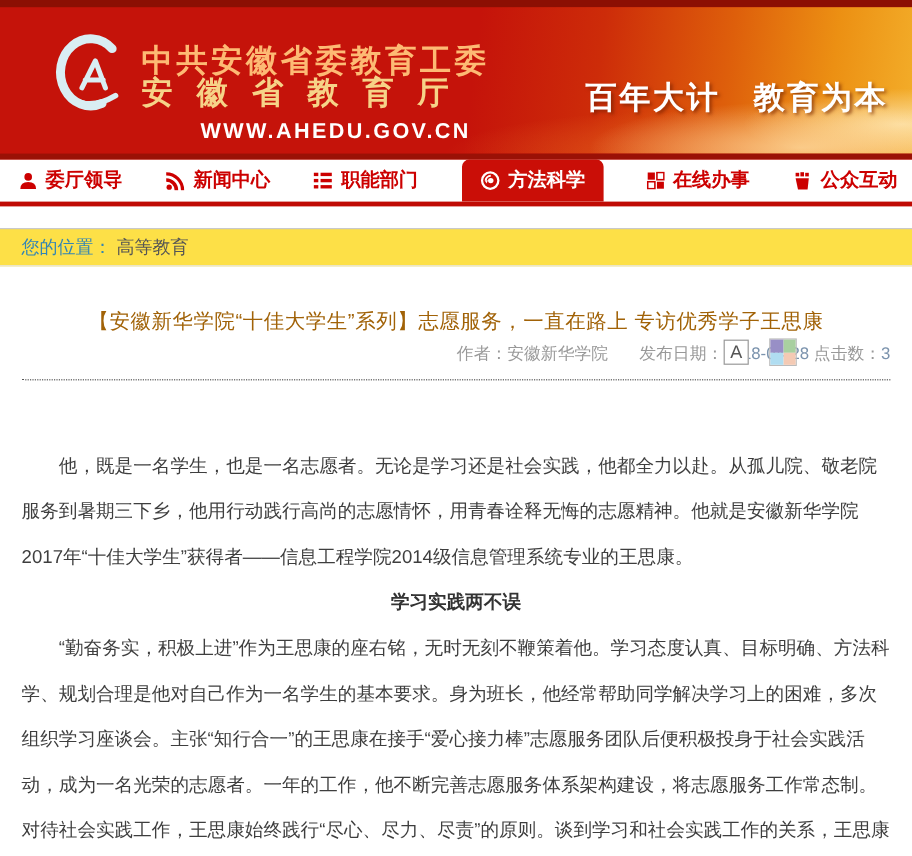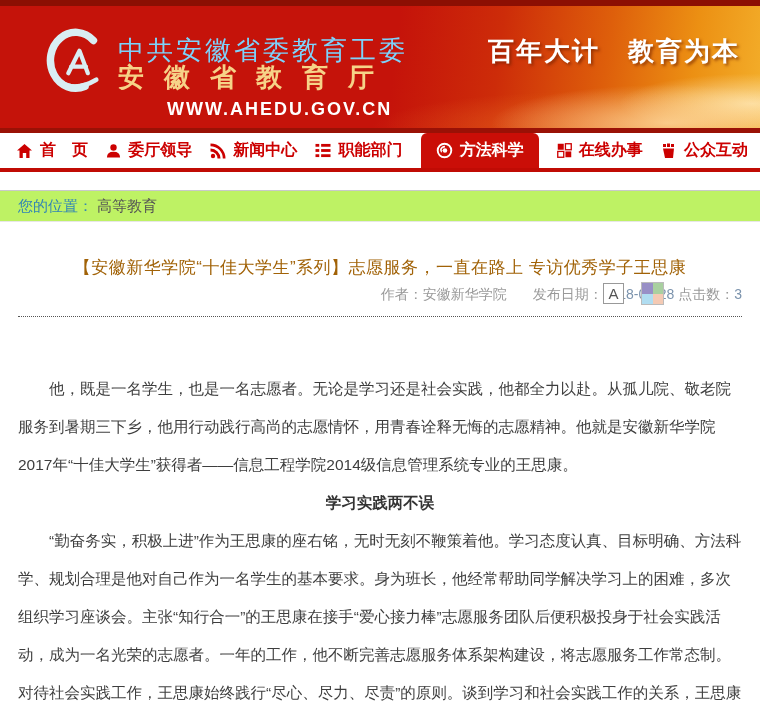--- a/index.html
+++ b/index.html
@@ -12,37 +12,37 @@
   .header-bottom-strip { position: absolute; bottom: 0; left: 0; width: 100%; height: 5px; background: #9a1106; }
   .banner {
     position: absolute; top: 6px; right: 0; width: 420px; height: 122px;
     background:
       radial-gradient(ellipse 60% 45% at 78% 96%, rgba(255,225,170,.75), rgba(255,200,120,0) 70%),
       radial-gradient(ellipse 45% 35% at 98% 80%, rgba(255,235,190,.8), rgba(255,210,140,0) 70%),
       radial-gradient(ellipse 70% 40% at 60% 100%, rgba(240,120,40,.55), rgba(240,120,40,0) 75%),
       linear-gradient(97deg, rgba(197,19,10,0) 0%, rgba(197,19,10,0) 14%, #cd2c09 38%, #de5f0b 63%, #ec9013 83%, #f3ae2a 100%);
   }
   .slogan {
-    position: absolute; top: 34px; right: 20px;
+    position: absolute; top: 64px; right: 20px;
     color: #fff; font-size: 26px; font-weight: bold; letter-spacing: 2px;
     text-shadow: 2px 2px 3px rgba(110,30,0,.65); white-space: nowrap;
   }
   .logo { position: absolute; left: 44px; top: 28px; }
-  .org-line1 { position: absolute; left: 118px; top: 33px; color: #7dd3fc; font-size: 26px; font-weight: normal; letter-spacing: 3px; white-space: nowrap; }
+  .org-line1 { position: absolute; left: 118px; top: 33px; color: #fdba74; font-size: 26px; font-weight: bold; letter-spacing: 3px; white-space: nowrap; }
   .org-line2 { position: absolute; left: 118px; top: 60px; color: #f6d388; font-size: 26px; font-weight: bold; letter-spacing: 20px; white-space: nowrap; }
   .site-url  { position: absolute; left: 167px; top: 99px; color: #fff; font-size: 18px; font-weight: bold; letter-spacing: 2px; }
 
   
   .nav { height: 39px; background: #fff; border-bottom: 4px solid #c00b04; display: flex; align-items: center; justify-content: space-between; padding: 0 12px 0 16px; }
   .nav-item { display: flex; align-items: center; gap: 7px; color: #cc0000; font-weight: bold; font-size: 16px; height: 35px; cursor: pointer; white-space: nowrap; }
   .nav-item svg { display: block; }
   .nav-item.active { background: #ca0e07; color: #fff; border-radius: 6px 6px 0 0; padding: 0 15px; }
 
   
-  .breadcrumb { margin-top: 18px; height: 32px; background: #bef264; border-top: 1px solid #c9c9c9; border-bottom: 1px solid #e7e7e7; display: flex; align-items: center; padding-left: 18px; font-size: 15px; }
+  .breadcrumb { margin-top: 18px; height: 32px; background: #fde047; border-top: 1px solid #c9c9c9; border-bottom: 1px solid #e7e7e7; display: flex; align-items: center; padding-left: 18px; font-size: 15px; }
   .bc-label { color: #3285b5; }
   .bc-value { color: #555; margin-left: 4px; }
 
   
   .article { padding: 0 18px; }
   .article-title { margin-top: 34px; text-align: center; font-size: 17px; font-weight: normal; color: #a16207; letter-spacing: .5px; }
   .meta-row { position: relative; margin-top: 7px; text-align: right; font-size: 14px; color: #999; }
   .meta-row .blue { color: #7b93ad; }
   .meta-sep { display: inline-block; width: 26px; }
   .meta-tools { position: absolute; right: 78px; top: -4px; display: flex; gap: 17px; align-items: center; }
@@ -68,28 +68,20 @@
       <path d="M26 48 L38 24 L47 48 M29 41 L45 41" stroke="#d9eef3" stroke-width="4.5" fill="none" stroke-linecap="round" stroke-linejoin="round"></path>
     </svg>
   </span>
   <div class="org-line1">中共安徽省委教育工委</div>
   <div class="org-line2">安徽省教育厅</div>
   <div class="site-url">WWW.AHEDU.GOV.CN</div>
   <div class="header-bottom-strip"></div>
 </div>
 
 <div class="nav">
-  <div class="nav-item">
-    <span>
-      <svg width="17" height="16" viewBox="0 0 16 16" fill="#cc0000">
-          <path d="M8 1 L15.5 7.5 H13 V15 H9.7 V10 H6.3 V15 H3 V7.5 H0.5 Z"></path>
-        </svg>
-    </span>
-    <span>首　页</span>
-  </div>
   <div class="nav-item">
     <span>
       <svg width="15" height="16" viewBox="0 0 16 16" fill="#cc0000">
           <circle cx="8" cy="4.2" r="3.4"></circle>
           <path d="M1 15 Q1 8.8 8 8.8 Q15 8.8 15 15 Z"></path>
         </svg>
     </span>
     <span>委厅领导</span>
   </div>
   <div class="nav-item">

